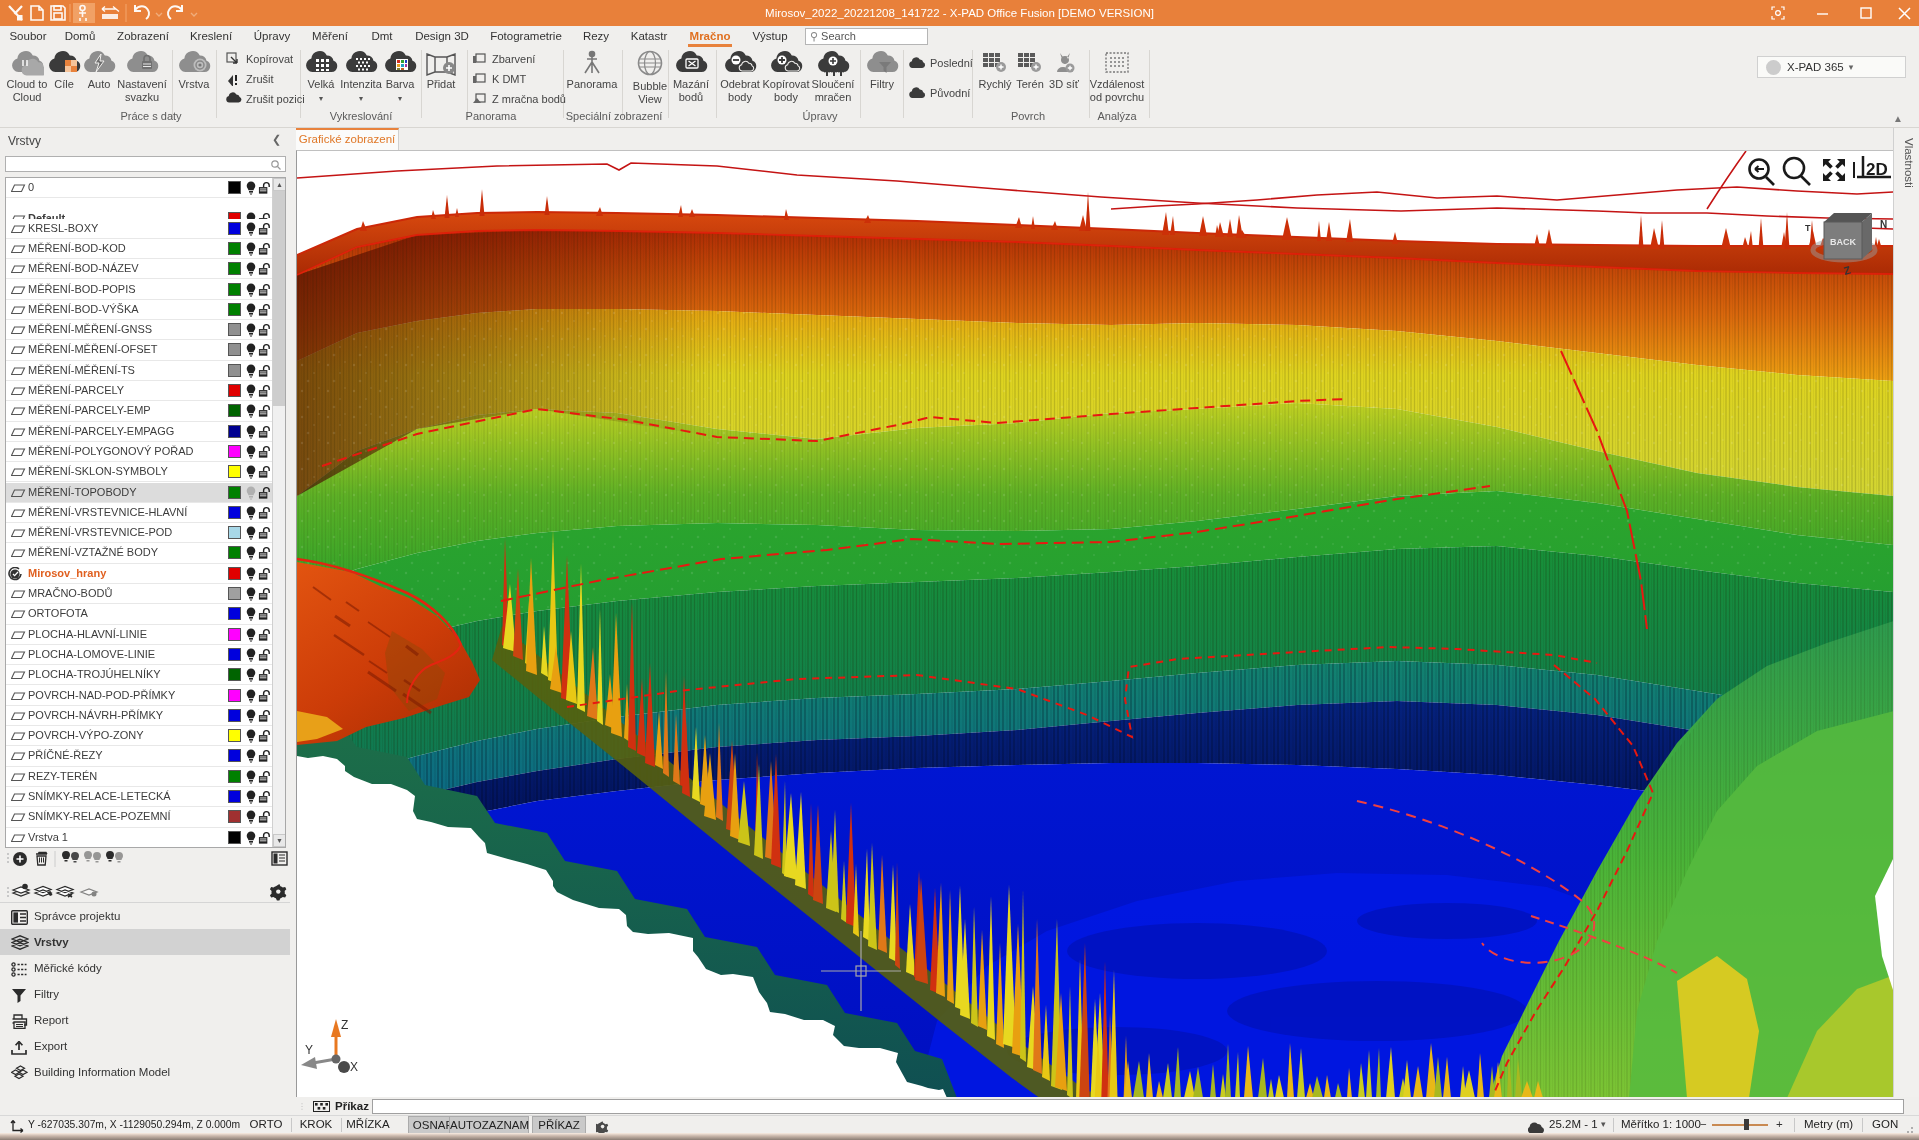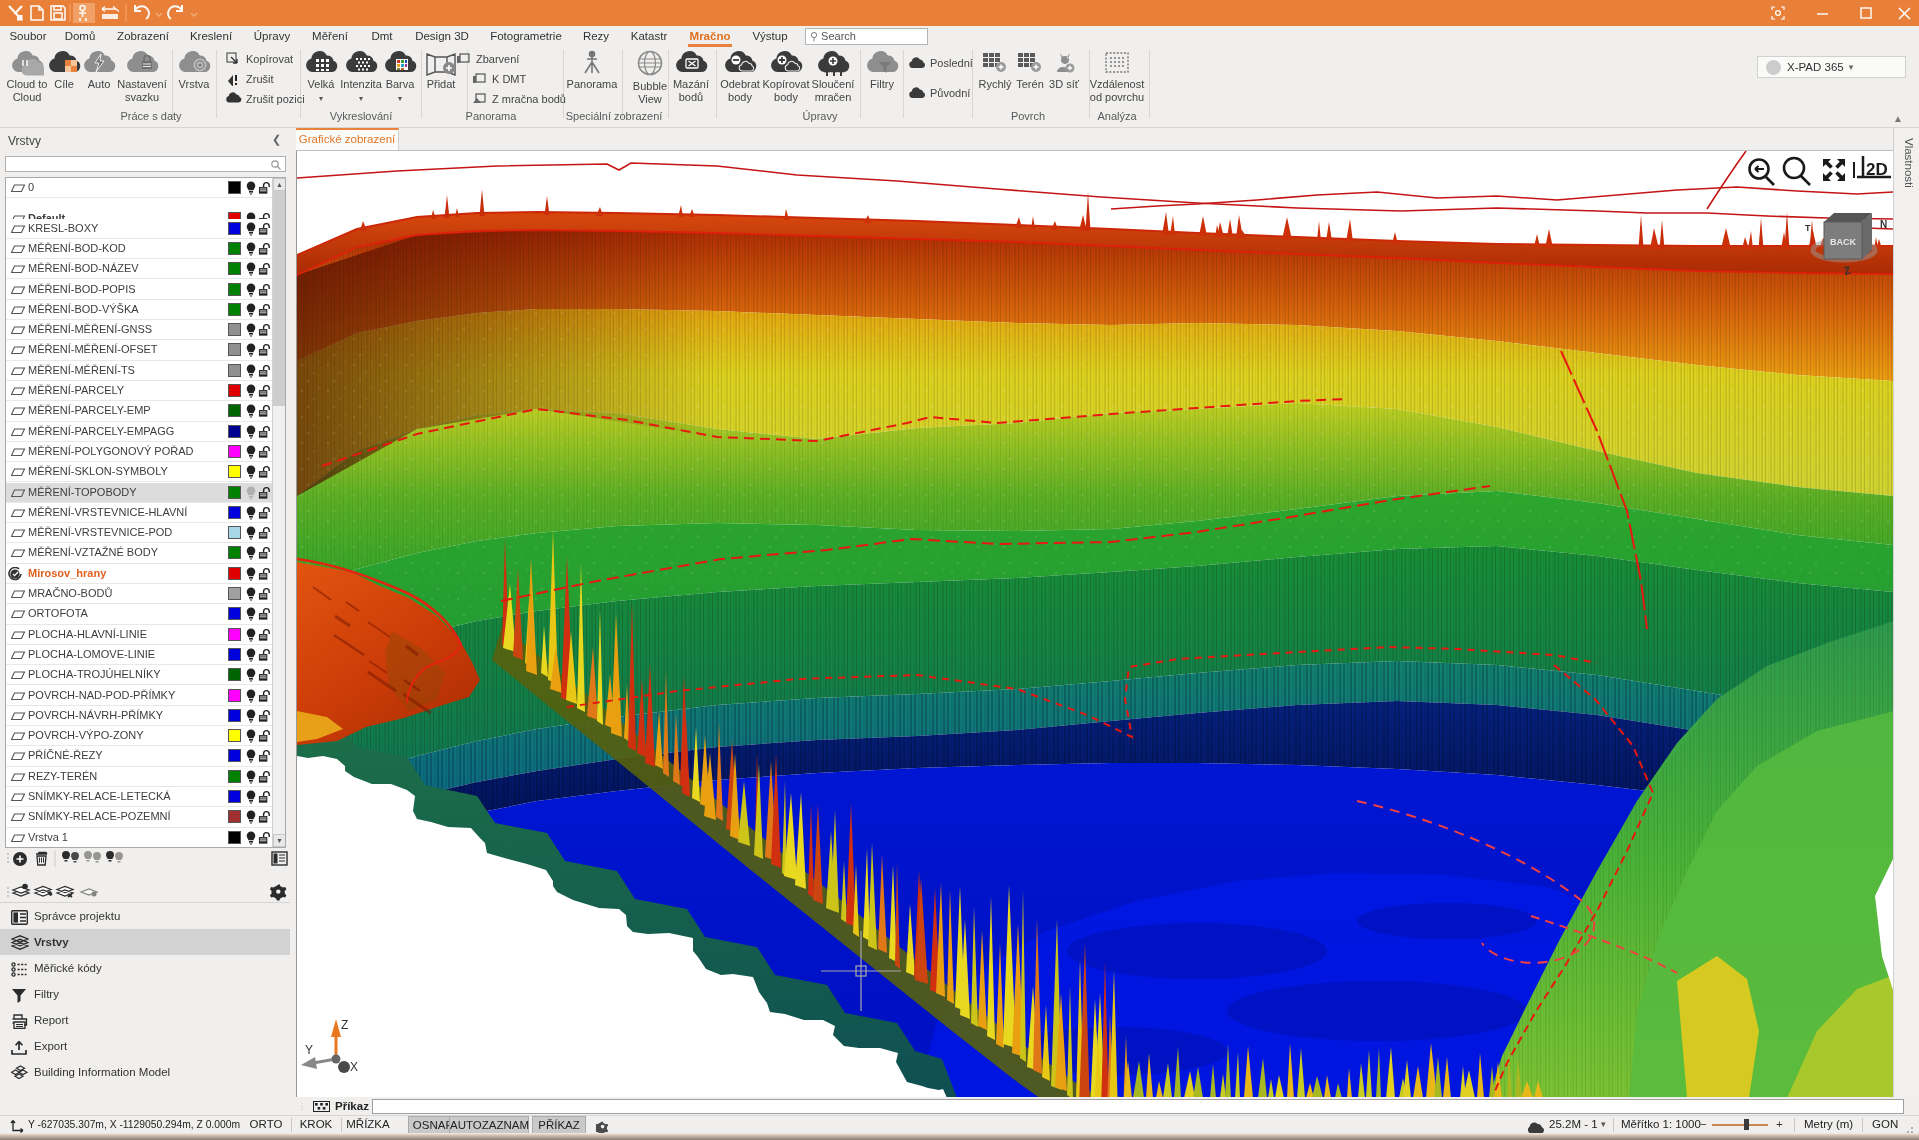--- a/index.html
+++ b/index.html
@@ -88,20 +88,21 @@
         <svg width="12" height="12" viewBox="0 0 12 12" stroke="#fff" fill="none" stroke-width="1.4">
           <rect x="1" y="1" width="10" height="10"></rect>
         </svg>
       </div>
     <div class="abs winbtn" style="left:1884px;">
         <svg width="13" height="13" viewBox="0 0 13 13" stroke="#fff" stroke-width="1.5">
           <path d="M1,1 L12,12 M12,1 L1,12"></path>
         </svg>
       </div>
   </div>
+  <div class="abs" id="title-text">Mirosov_2022_20221208_141722 - X-PAD Office Fusion [DEMO VERSION]</div>
   <div class="abs" id="tabrow">
     <div class="tab" style="left:8px;width:40px;">Soubor</div>
     <div class="tab" style="left:61px;width:38px;">Domů</div>
     <div class="tab" style="left:115px;width:56px;">Zobrazení</div>
     <div class="tab" style="left:186px;width:50px;">Kreslení</div>
     <div class="tab" style="left:251px;width:42px;">Úpravy</div>
     <div class="tab" style="left:308px;width:44px;">Měření</div>
     <div class="tab" style="left:367px;width:30px;">Dmt</div>
     <div class="tab" style="left:412px;width:60px;">Design 3D</div>
     <div class="tab" style="left:487px;width:78px;">Fotogrametrie</div>
@@ -228,21 +229,21 @@
           <rect x="18" y="14" width="3" height="3" fill="#20a0c0"></rect>
           <rect x="22" y="14" width="2" height="3" fill="#a030a0"></rect>
           <rect x="14" y="18" width="3" height="2" fill="#808030"></rect>
           <rect x="18" y="18" width="3" height="2" fill="#c06020"></rect>
         </svg>Barva<br><span style="font-size:8px;color:#555;">▾</span></div>
     <div class="rbtn" style="left:421px;width:40px;"><svg class="ic" width="36" height="26" viewBox="0 0 36 26">
           <path d="M4,4 L12,7 V22 L4,25 Z M12,7 L24,7 V22 L12,22 Z M24,7 L32,4 V25 L24,22 Z" fill="none" stroke="#555" stroke-width="1.4"></path>
           <circle cx="26" cy="18" r="6" fill="#888"></circle>
           <path d="M26,15 v6 M23,18 h6" stroke="#fff" stroke-width="1.6"></path>
         </svg>Přidat</div>
-    <div class="rsmall" style="left:456px;top:4px;"><svg width="16" height="14" viewBox="0 0 16 14">
+    <div class="rsmall" style="left:472px;top:4px;"><svg width="16" height="14" viewBox="0 0 16 14">
           <rect x="4" y="2" width="9" height="8" fill="none" stroke="#555" stroke-width="1.2"></rect>
           <rect x="1" y="4" width="3" height="7" fill="#666"></rect>
         </svg>Zbarvení</div>
     <div class="rsmall" style="left:472px;top:24px;"><svg width="16" height="14" viewBox="0 0 16 14">
           <rect x="4" y="2" width="9" height="8" fill="none" stroke="#555" stroke-width="1.2"></rect>
           <rect x="1" y="4" width="3" height="7" fill="#666"></rect>
         </svg>K DMT</div>
     <div class="rsmall" style="left:472px;top:44px;"><svg width="16" height="14" viewBox="0 0 16 14">
           <rect x="4" y="2" width="9" height="8" fill="none" stroke="#555" stroke-width="1.2"></rect>
           <path d="M1,11 l4,-5 l4,5 z" fill="#666"></path>

